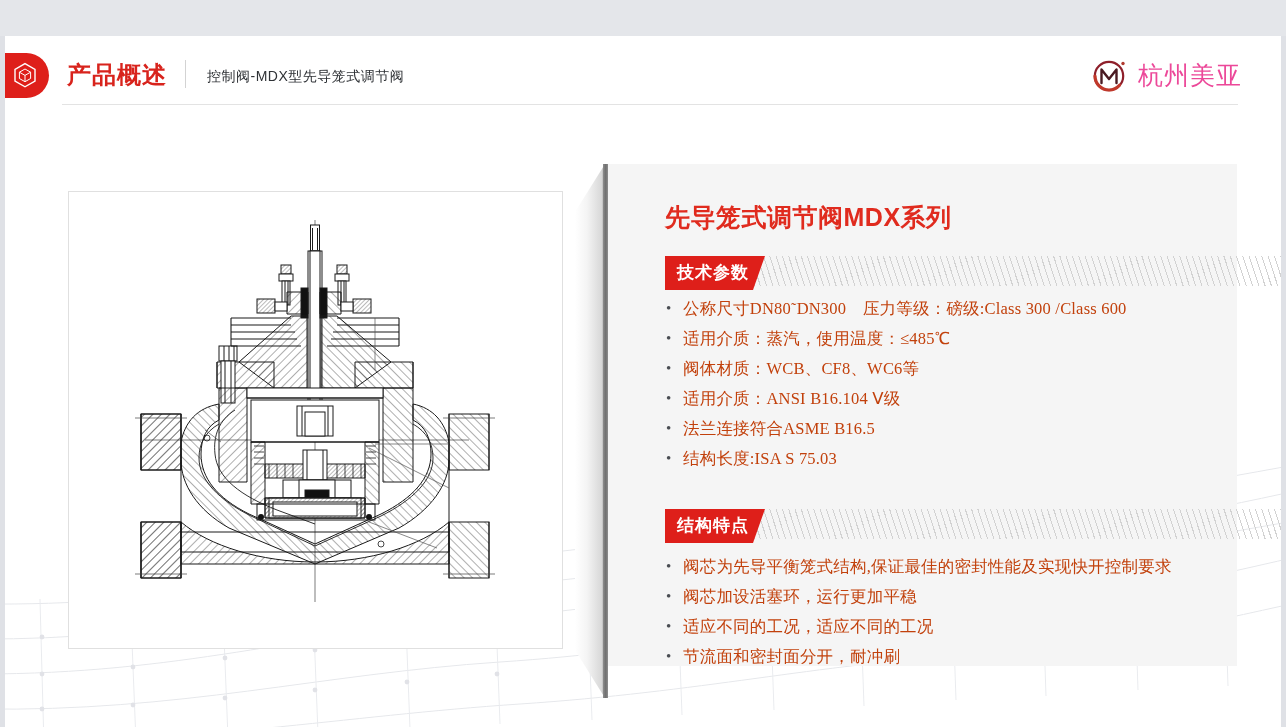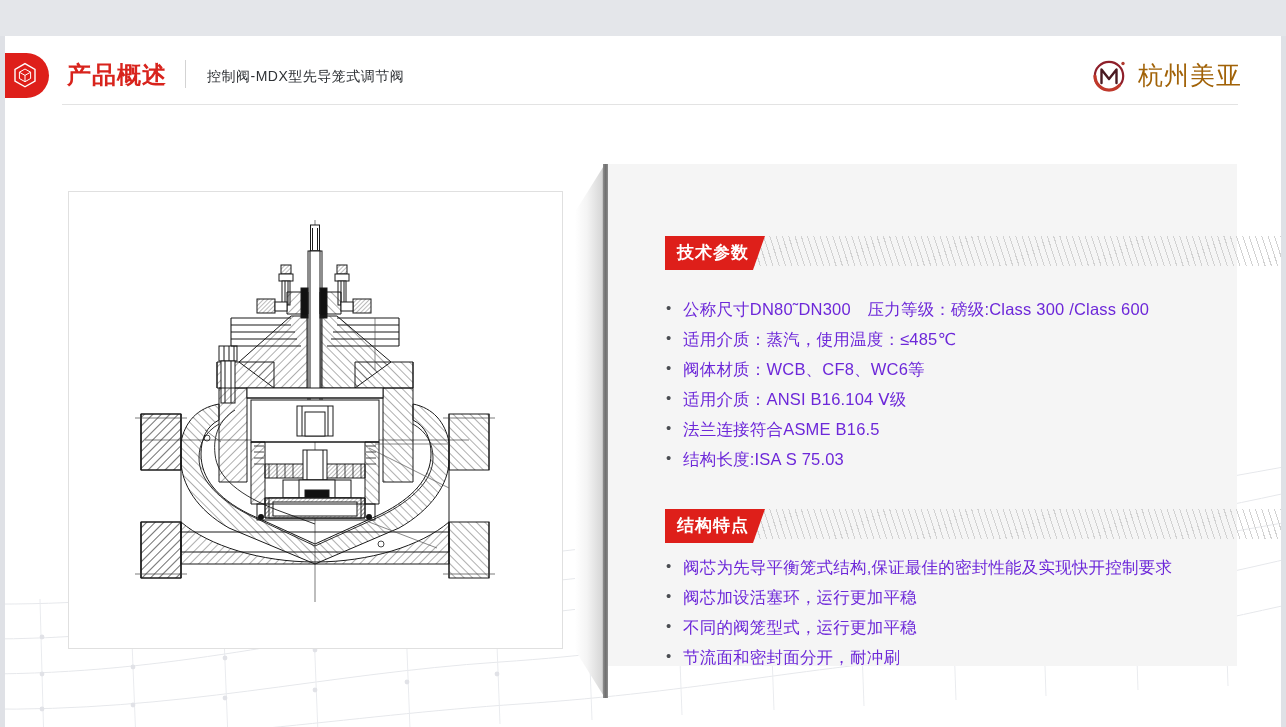--- a/index.html
+++ b/index.html
@@ -58,21 +58,21 @@
   .head-title-dark {
     position: absolute; left: 207px; top: 25px;
     font-size: 14px; color: #2f3236; line-height: 30px;
     letter-spacing: 0.5px;
   }
   .brand {
     position: absolute; right: 44px; top: 19px;
     display: flex; align-items: center; gap: 8px;
   }
   .brand-name {
-    font-size: 25px; color: #a16207; letter-spacing: 1px; font-weight: 500; text-align: center;
+    font-size: 25px; color: #ec4899; letter-spacing: 1px; font-weight: 500; text-align: center;
   }
 
   
   .net-bg {
     position: absolute; left: 0; bottom: 9px; width: 1286px; height: 330px;
     z-index: 1; opacity: .85; pointer-events: none;
   }
 
   
   .drawing-frame {
@@ -123,22 +123,22 @@
     height: 30px;
     background-image: repeating-linear-gradient(
       72deg,
       #d2d2d2 0px, #d2d2d2 1px, transparent 1px, transparent 6px);
     clip-path: polygon(0 0, 100% 0, calc(100% - 22px) 100%, 0 100%);
     z-index: 1;
   }
   .bullets { position: absolute; left: 57px; }
   .bullet {
     position: relative; padding-left: 18px;
-    font-size: 16.5px; color: #6d28d9; line-height: 30px;
-    letter-spacing: .2px; white-space: nowrap;
+    font-size: 16.5px; color: #c2410c; line-height: 30px;
+    letter-spacing: .2px; white-space: nowrap; font-family: Liberation Serif, serif;
   }
   .bullet::before {
     content: "\2022"; position: absolute; left: 1px; top: -1px;
     color: #4a4d52; font-size: 15px;
   }
 </style>
 </head>
 <body>
 
 <div id="page">
@@ -431,22 +431,23 @@
       </g>
     </svg>
   </div>
 
   <div class="panel-wrap">
     <div class="panel-fold"></div>
     <div class="panel-spine"></div>
 
     <div class="panel">
 
-
-      <div class="sec" style="top:72px;">
+      <div class="panel-title">先导笼式调节阀MDX系列</div>
+
+      <div class="sec" style="top:92px;">
         <div class="sec-hatch" style="width:1050px;"></div>
         <span class="sec-tag">技术参数</span>
       </div>
 
       <div class="bullets" style="top:130px;">
         <div class="bullet">公称尺寸DN80˜DN300　压力等级：磅级:Class 300 /Class 600</div>
         <div class="bullet">  适用介质：蒸汽，使用温度：≤485℃</div>
         <div class="bullet">阀体材质：WCB、CF8、WC6等</div>
         <div class="bullet">适用介质：ANSI B16.104 Ⅴ级</div>
         <div class="bullet">法兰连接符合ASME B16.5</div>
@@ -454,21 +455,21 @@
       </div>
 
       <div class="sec" style="top:345px;">
         <div class="sec-hatch" style="width:1050px;"></div>
         <span class="sec-tag">结构特点</span>
       </div>
 
       <div class="bullets" style="top:388px;">
         <div class="bullet">阀芯为先导平衡笼式结构,保证最佳的密封性能及实现快开控制要求</div>
         <div class="bullet">阀芯加设活塞环，运行更加平稳</div>
-        <div class="bullet">不同的阀笼型式，运行更加平稳</div>
+        <div class="bullet">适应不同的工况，适应不同的工况</div>
         <div class="bullet">节流面和密封面分开，耐冲刷</div>
       </div>
     </div>
   </div>
 
   <div class="edge-strip left"></div>
   <div class="edge-strip right"></div>
   <div class="bottom-strip"></div>
 </div>
 

